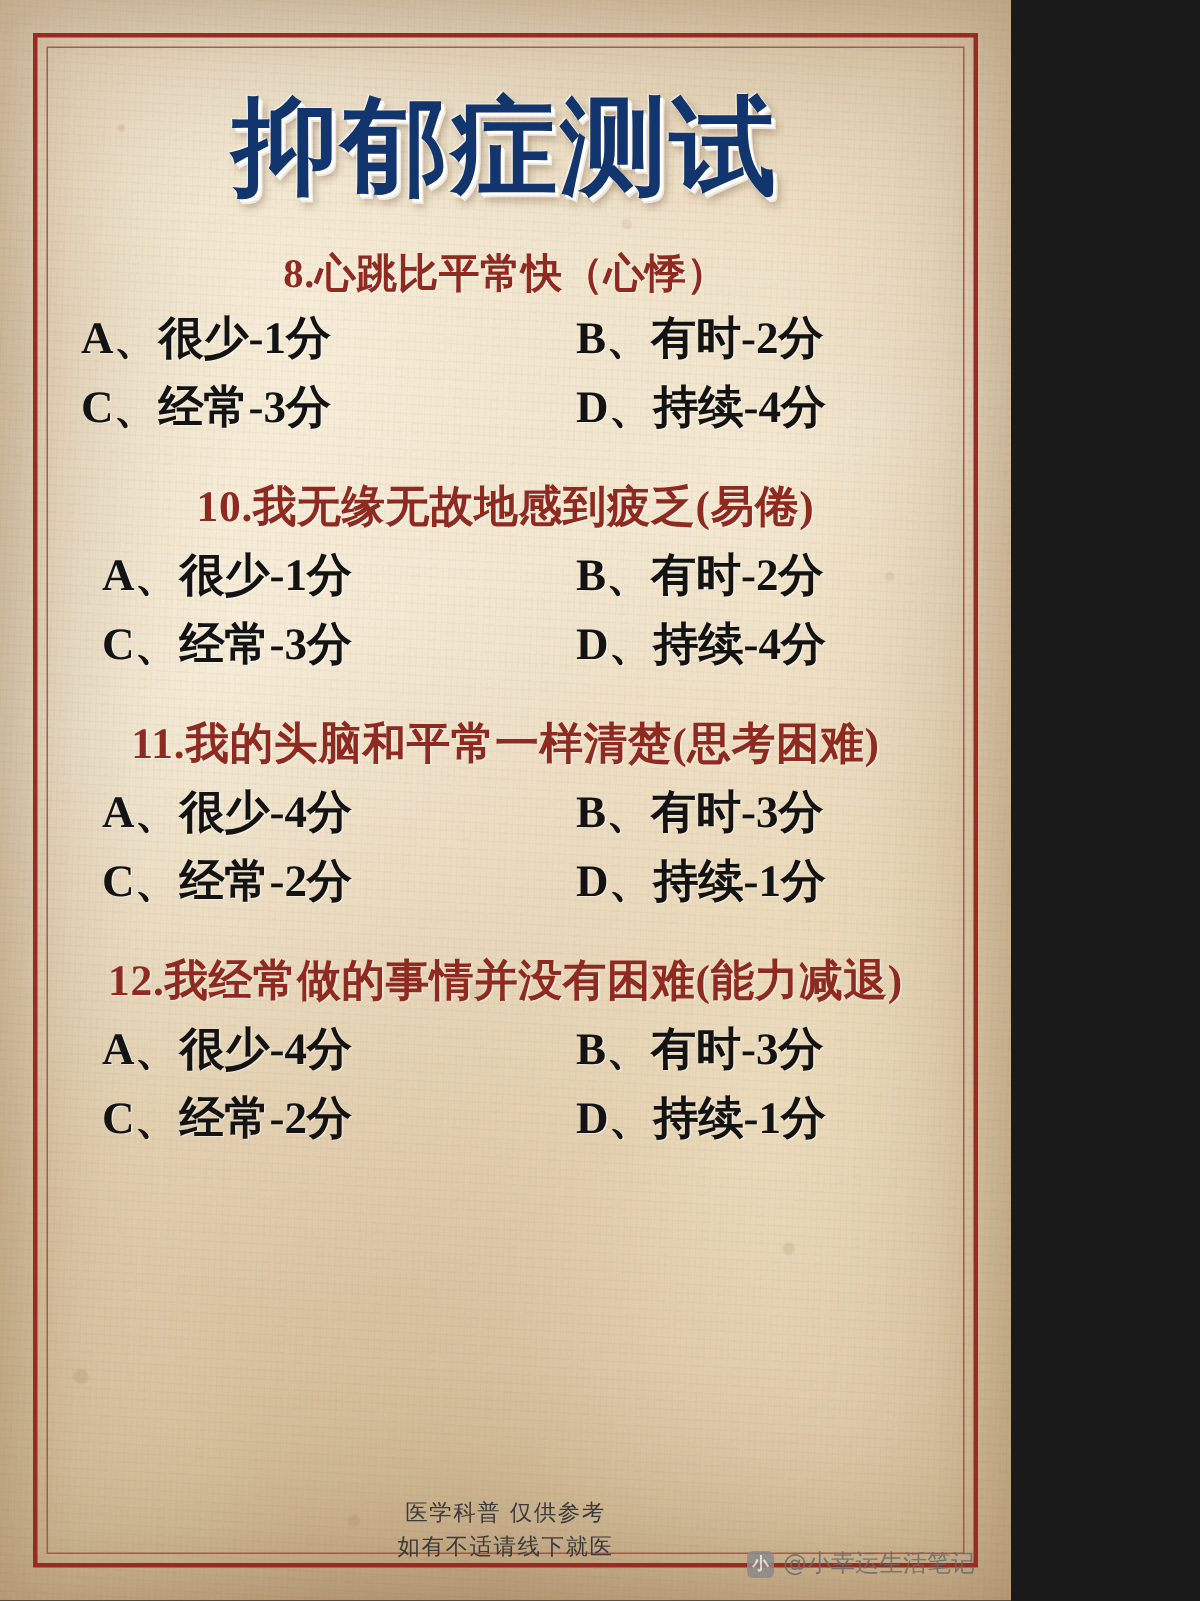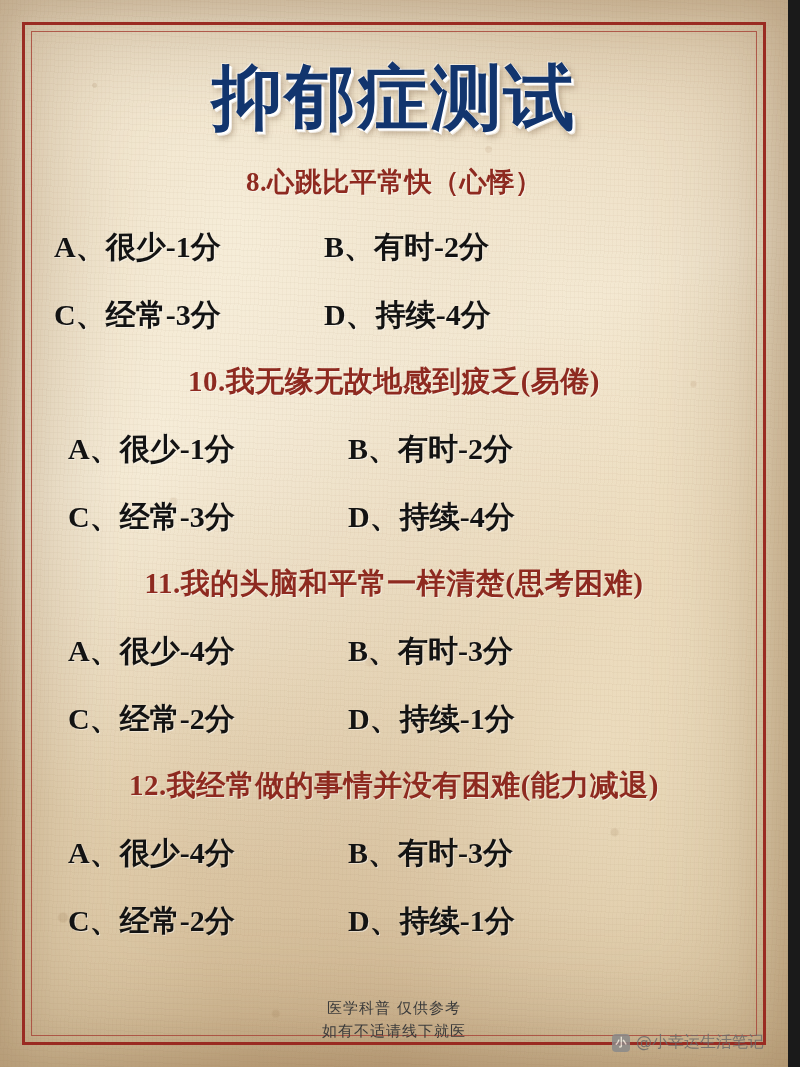--- a/index.html
+++ b/index.html
@@ -8,21 +8,21 @@
     background: #1a1a1a;
   }
   body {
     width: 800px;
     height: 1067px;
     overflow: hidden;
     font-family: "Liberation Serif", "DejaVu Serif", serif;
   }
   .poster {
     position: relative;
-    width: 788px;
+    width: 674px;
     height: 1067px;
     background:
       radial-gradient(ellipse at 30% 20%, rgba(255,250,235,0.55) 0%, rgba(255,248,230,0.0) 55%),
       radial-gradient(ellipse at 75% 70%, rgba(255,245,220,0.45) 0%, rgba(255,245,220,0.0) 50%),
       radial-gradient(ellipse at 50% 100%, rgba(160,120,80,0.30) 0%, rgba(160,120,80,0.0) 60%),
       linear-gradient(160deg, #efe0c6 0%, #e9d9bd 18%, #f2e6cf 38%, #e6d4b4 60%, #ddc9a6 80%, #d4bd97 100%);
     box-sizing: border-box;
   }
   
   .grain {
@@ -98,23 +98,23 @@
     font-family: "Liberation Serif", "DejaVu Serif", serif;
     font-weight: bold;
     color: #8e2a20;
     text-shadow: 1px 1px 0 rgba(255,255,255,0.5);
     letter-spacing: 0.5px;
   }
   .q-size-sm { font-size: 27px; }
   .q-size-md { font-size: 29px; }
   .opt-row {
     display: flex;
-    justify-content: flex-start;
+    justify-content: space-between;
     align-items: baseline;
-    margin-top: 27px;
+    margin-top: 5px;
   }
   .opt {
     font-family: "Liberation Serif", "DejaVu Serif", serif;
     font-weight: bold;
     font-size: 30px;
     color: #131313;
     white-space: nowrap;
     text-shadow: 1px 1px 0 rgba(255,255,255,0.45);
   }
   .opt-left { width: 270px; text-align: left; padding-left: 28px; }

